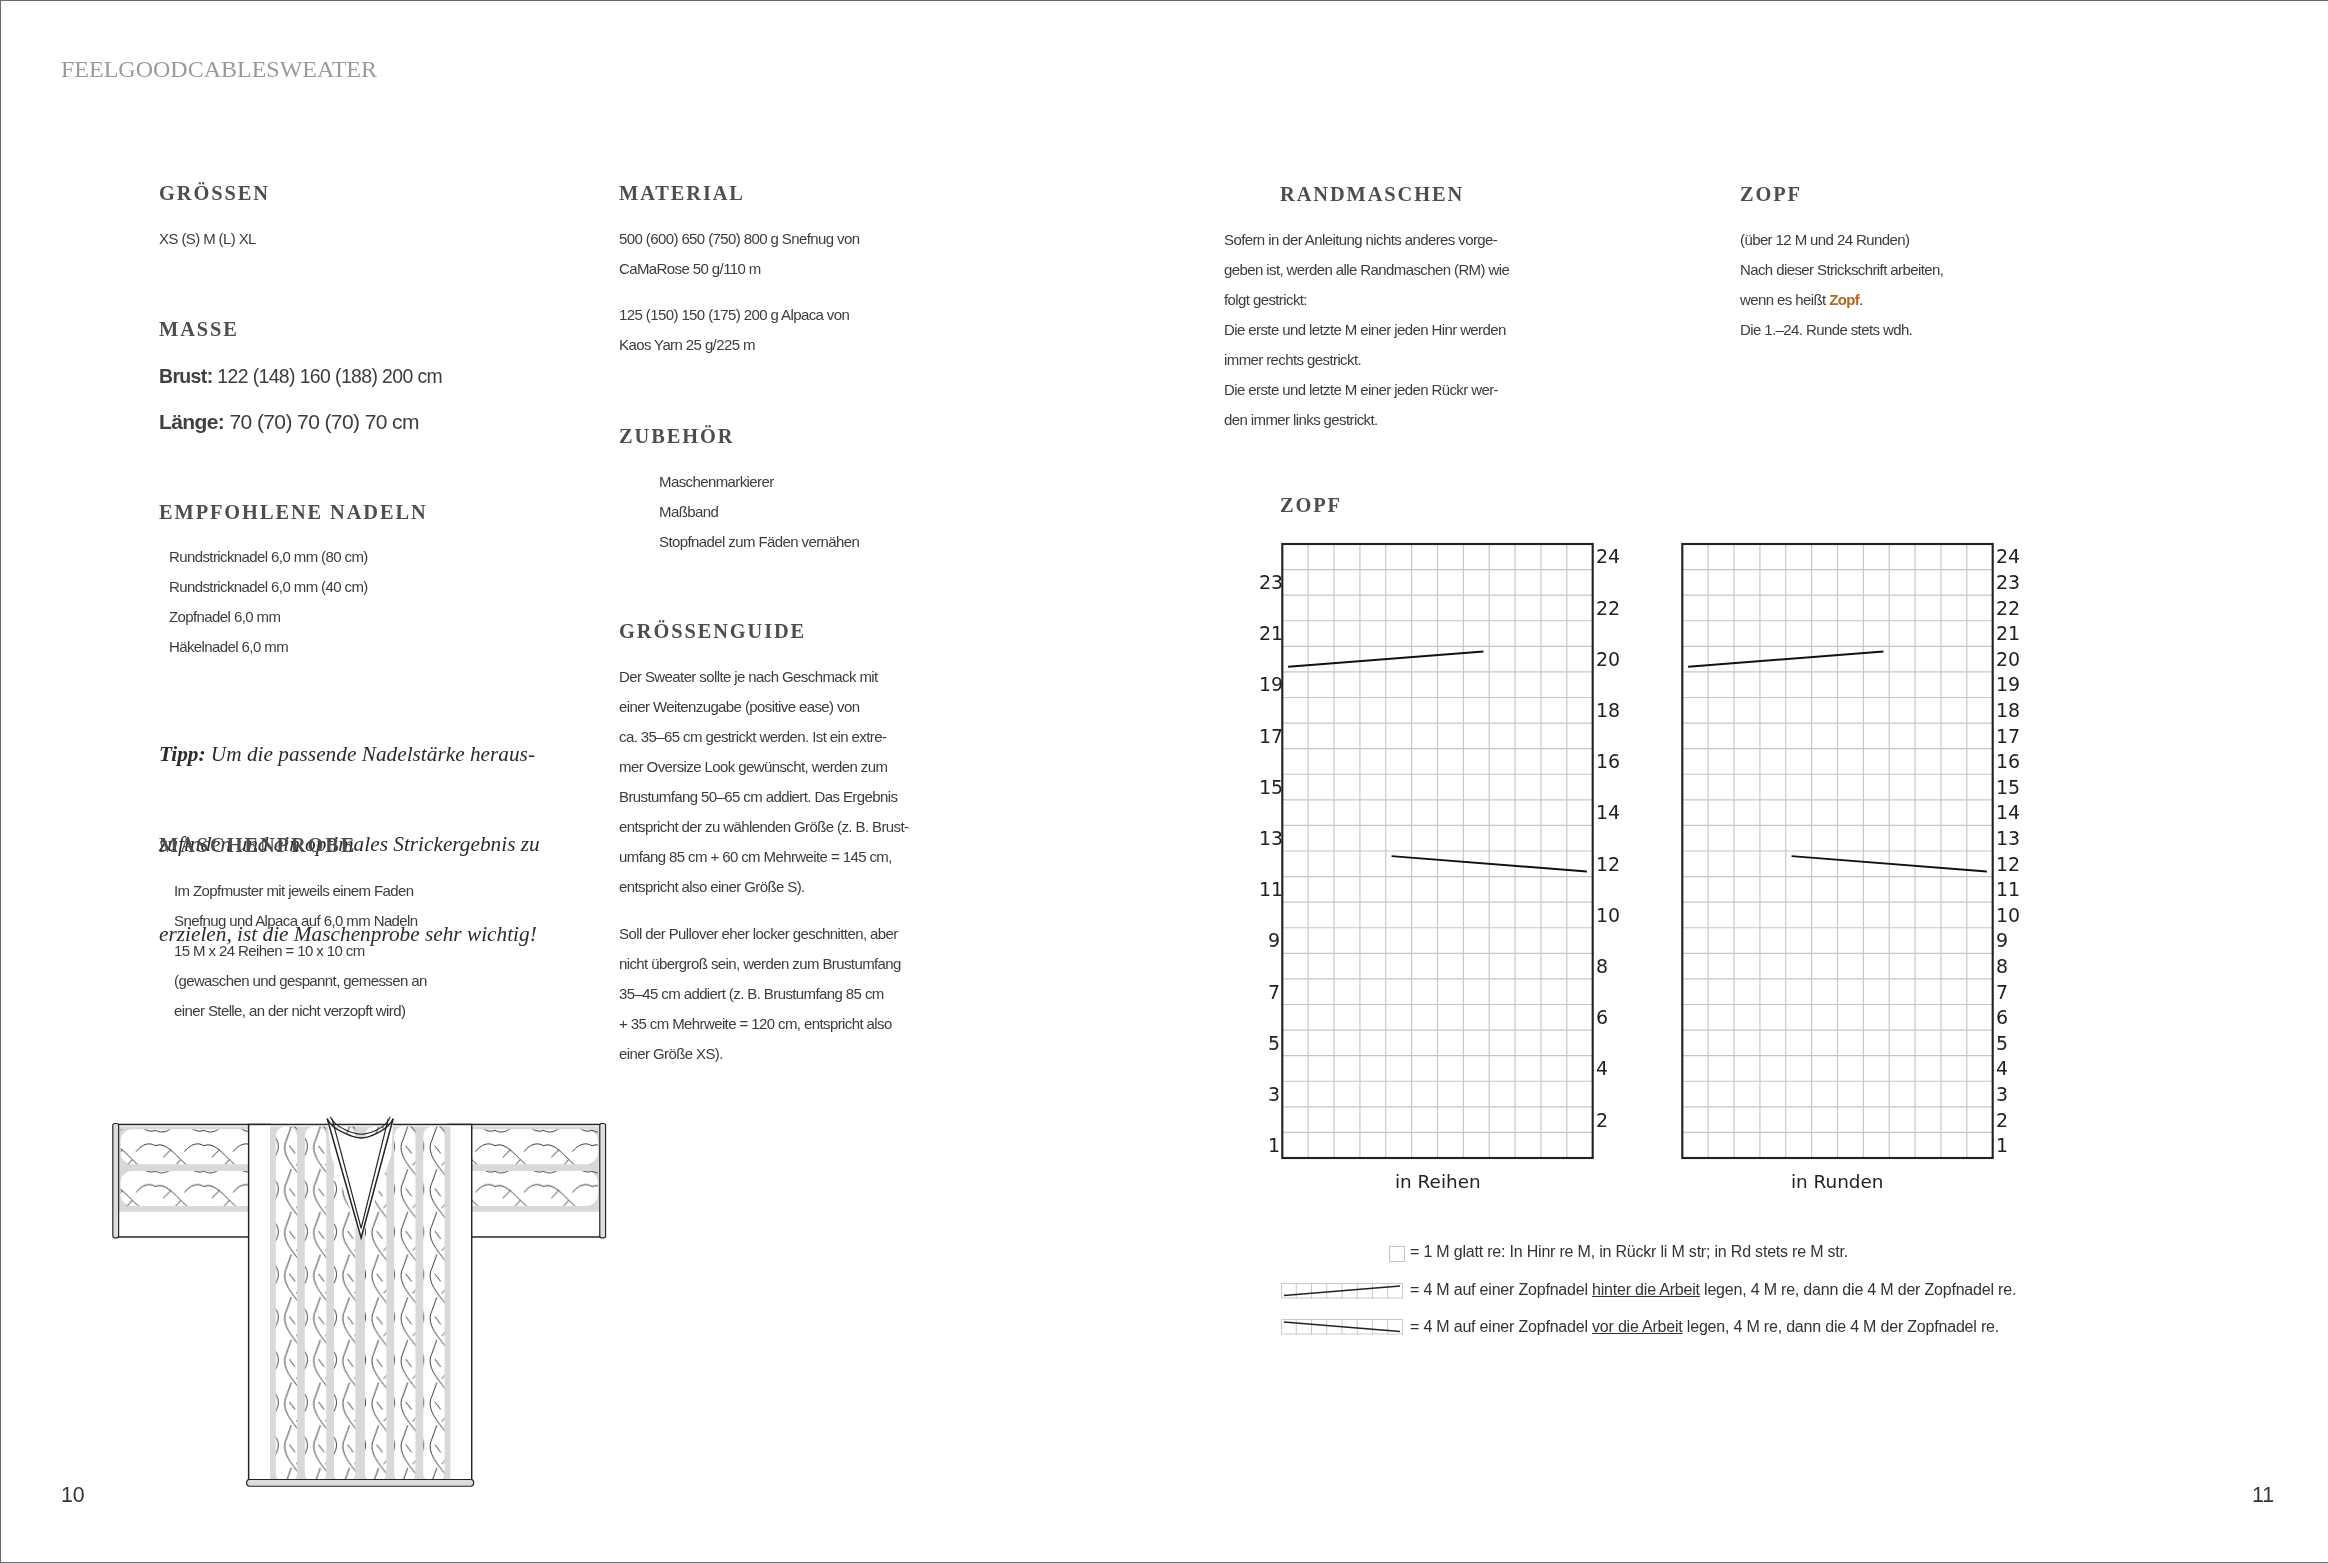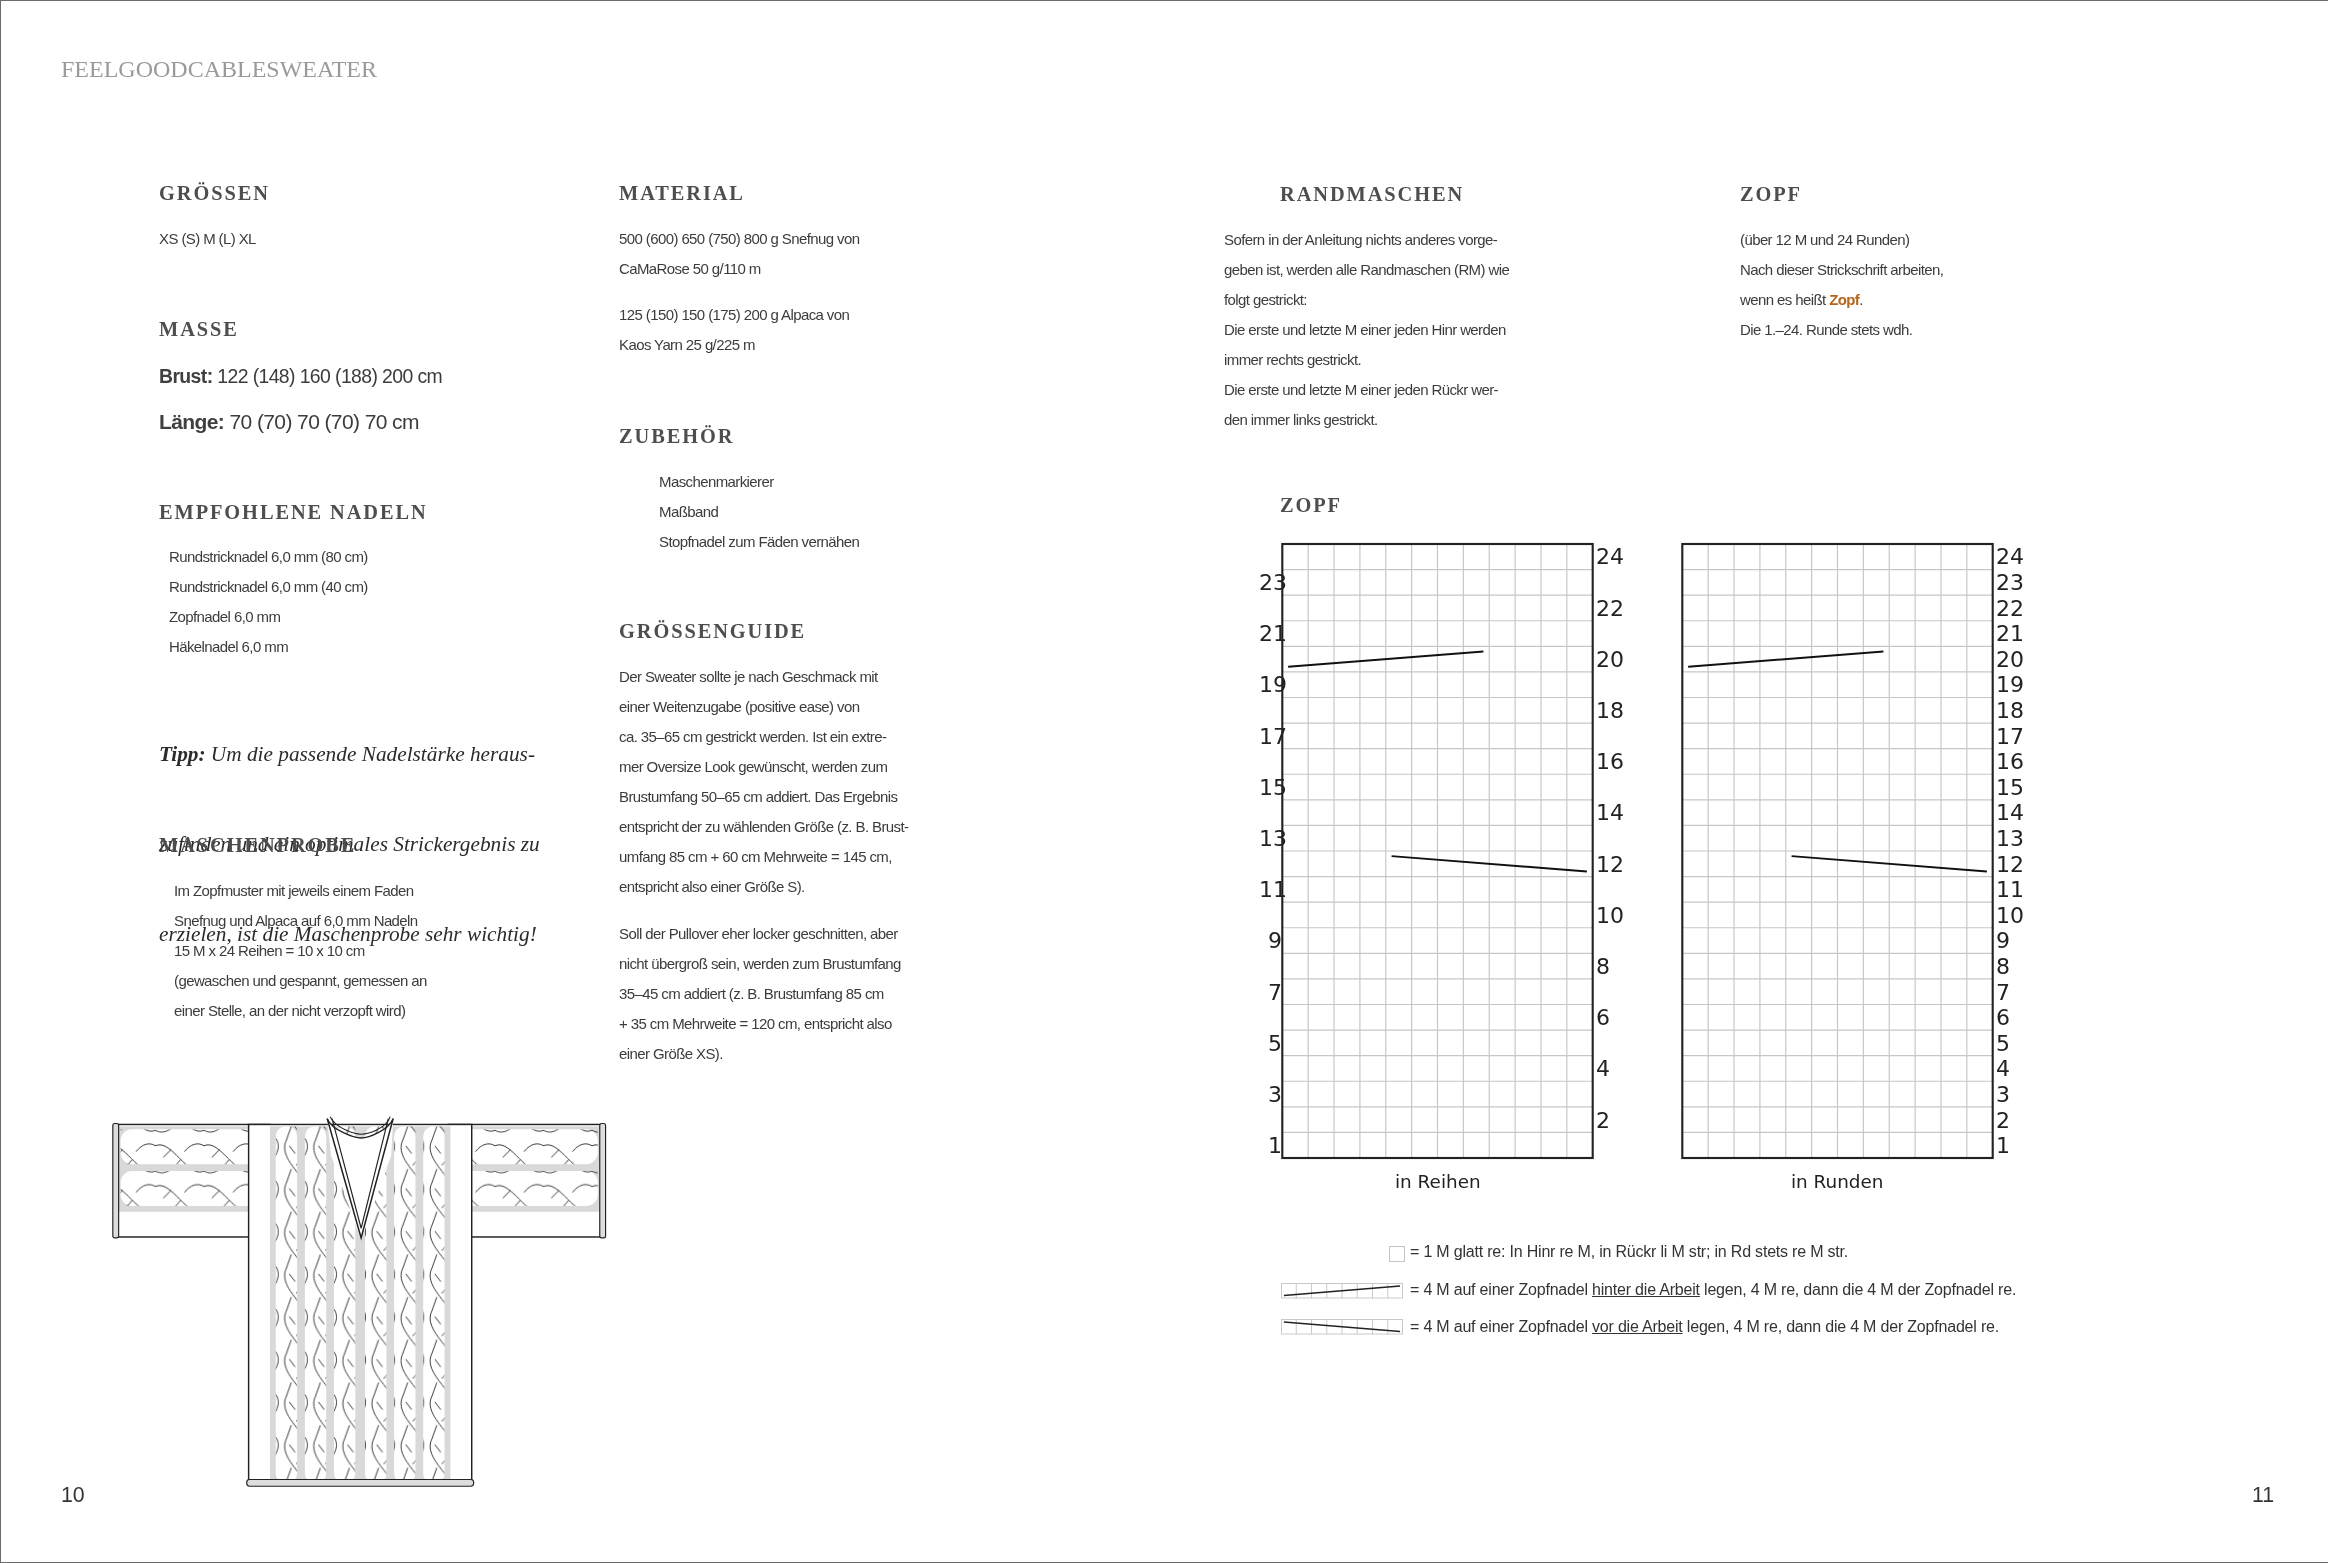--- a/index.html
+++ b/index.html
@@ -12,21 +12,21 @@
   .h { font-family:"Liberation Serif","DejaVu Serif",serif; font-weight:bold; font-size:20.4px;
        color:#4e4e4e; letter-spacing:1.9px; text-transform:uppercase; }
   .t { font-family:"Liberation Sans", sans-serif; font-size:15px; line-height:30px; color:#3c3c3c;
        font-weight:normal; letter-spacing:-0.6px; white-space:pre; }
   .t b { color:#404040; font-weight:bold; }
   .tip { font-family:"Liberation Serif","DejaVu Serif",serif; font-style:italic; font-size:21.3px;
          line-height:30px; color:#2b2b2b; white-space:pre; }
   .tip b { font-weight:bold; }
   .accent { color:#b5651d; font-weight:bold; }
   .pgnum { font-family:"Liberation Sans", sans-serif; font-size:21.3px; color:#333; }
-  .chart-num { font-family:"DejaVu Sans", sans-serif; font-size:22px; color:#222; position:absolute; line-height:19.4px; }
+  .chart-num { font-family:"DejaVu Sans", sans-serif; font-size:19px; color:#222; position:absolute; line-height:19.4px; }
   .chart-caption { font-family:"DejaVu Sans", sans-serif; font-size:18.4px; color:#222; }
   .legend-text { font-family:"Liberation Sans", sans-serif; font-size:16px; color:#333; white-space:pre; letter-spacing:-0.2px; }
   .legend-text u { text-decoration:underline; }
   svg { position:absolute; overflow:visible; }
 </style>
 </head>
 <body>
 
 <div class="page-frame"></div>
 

